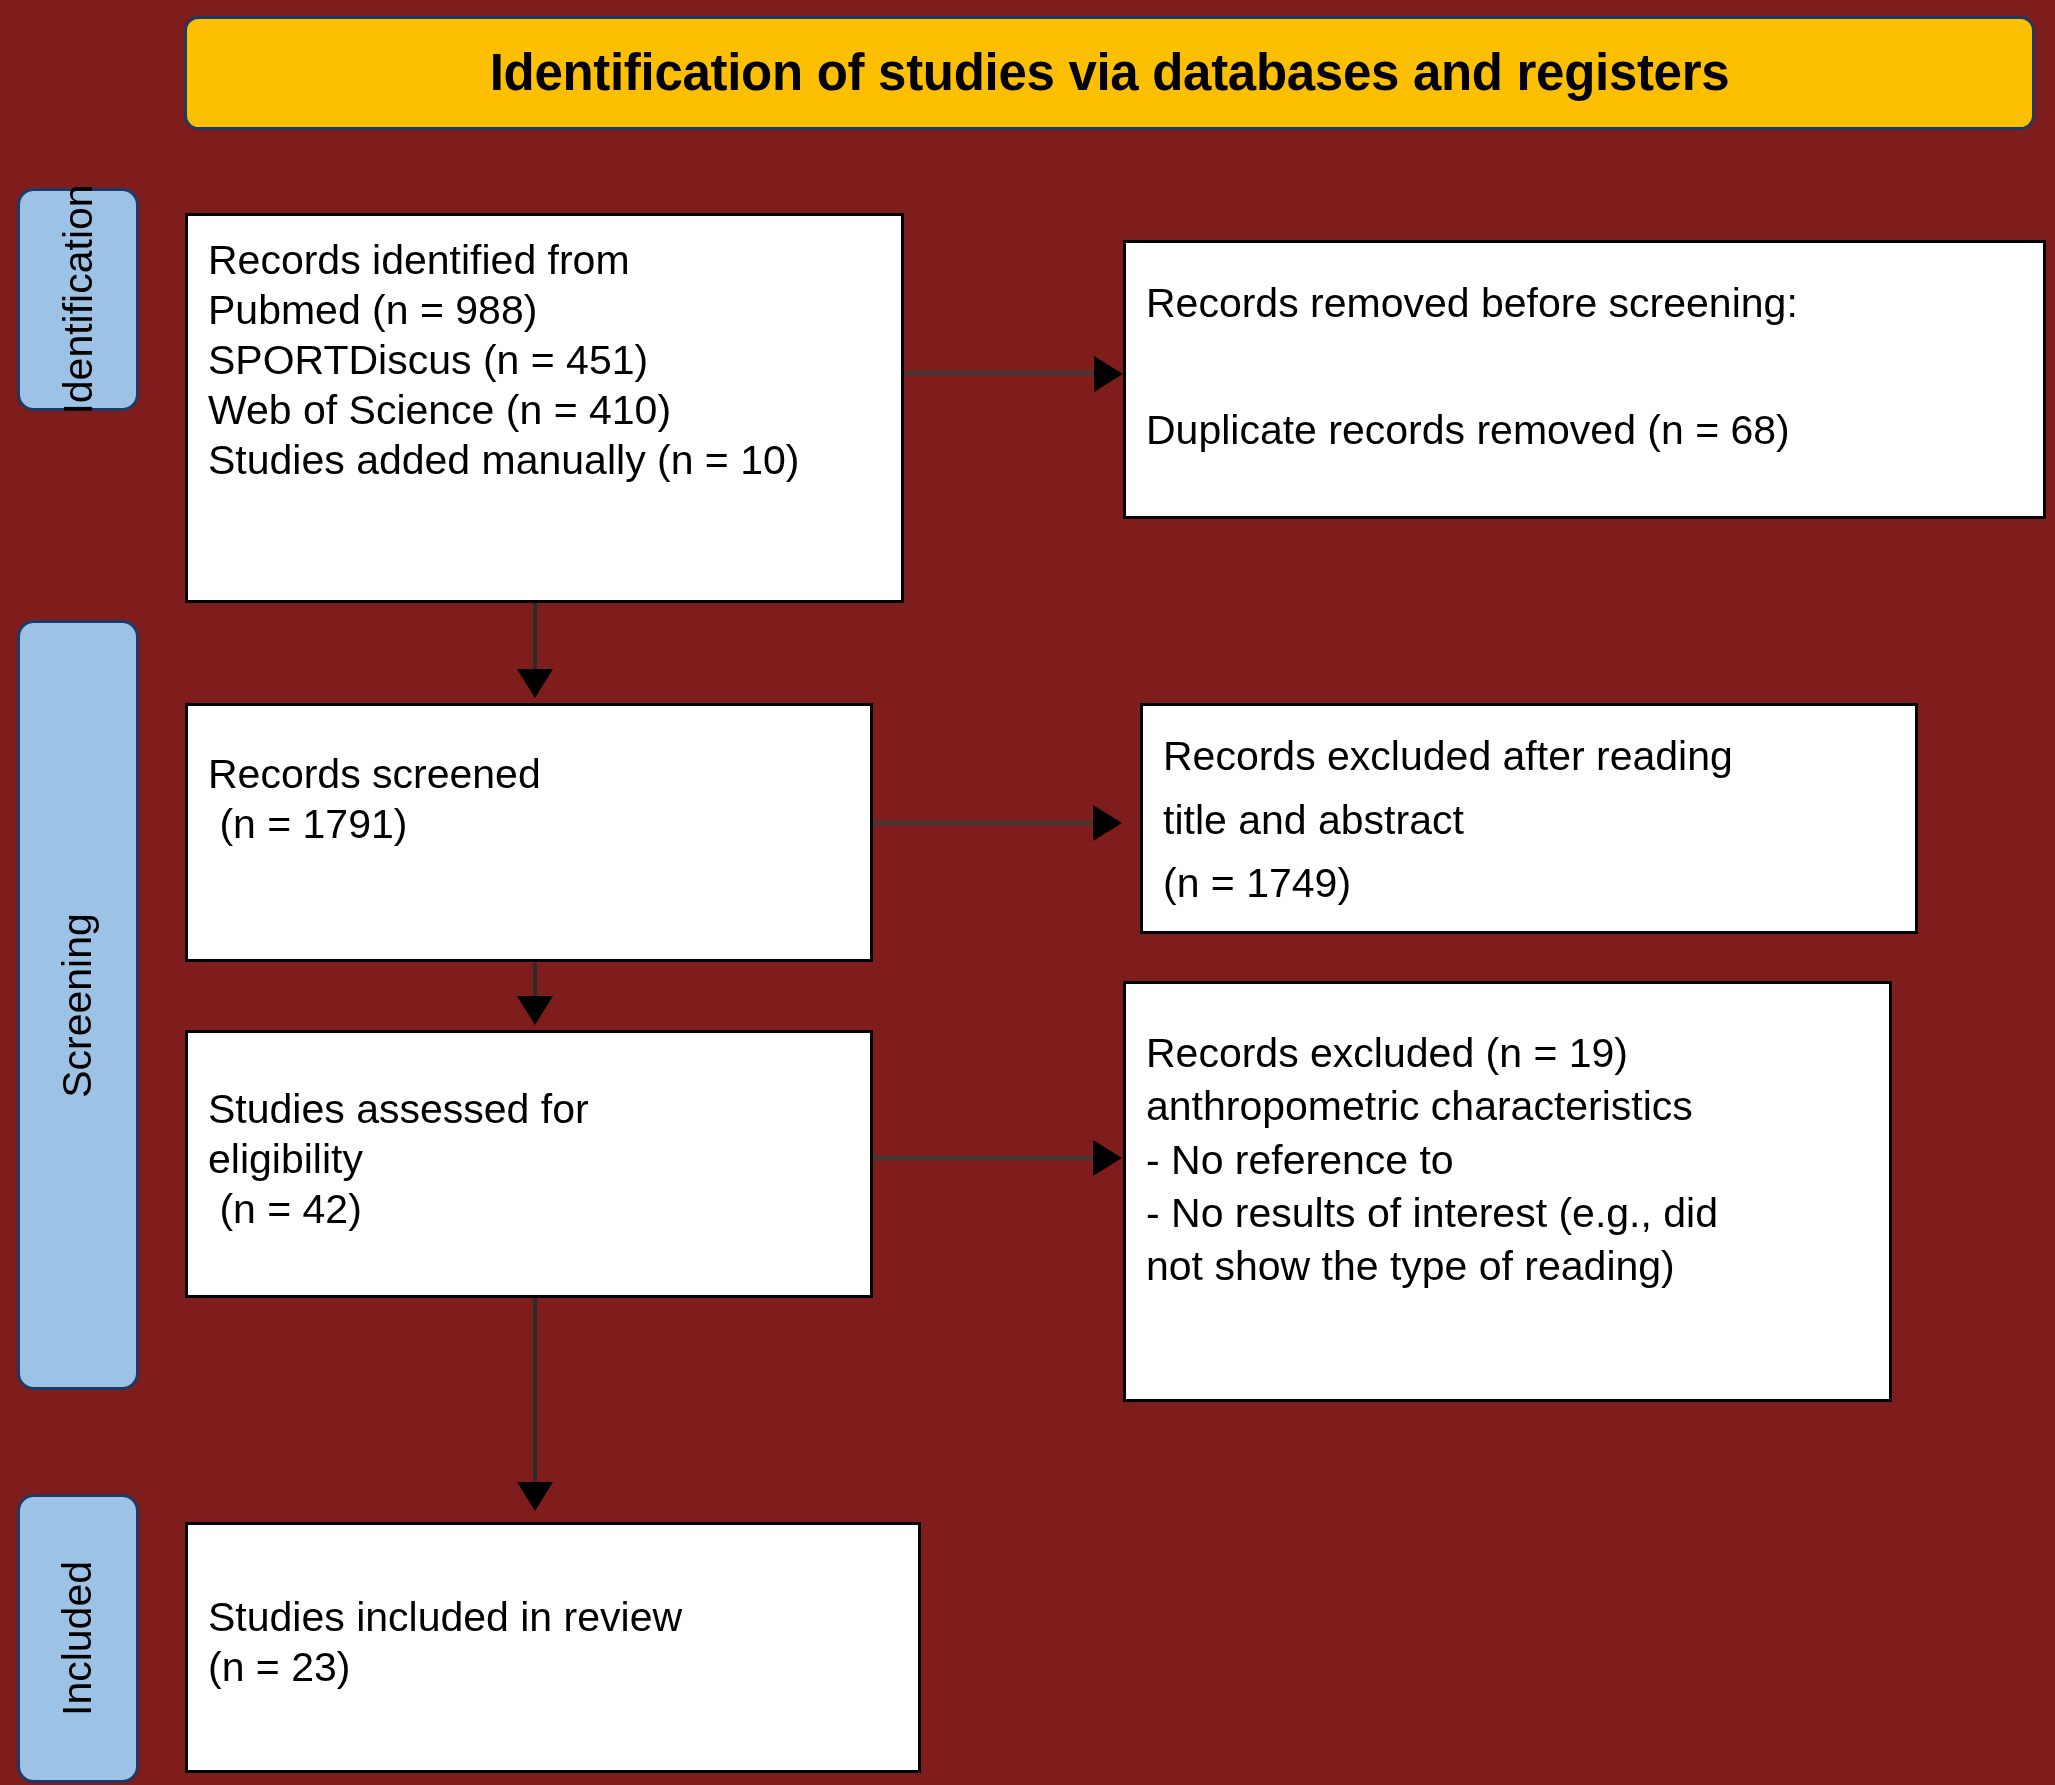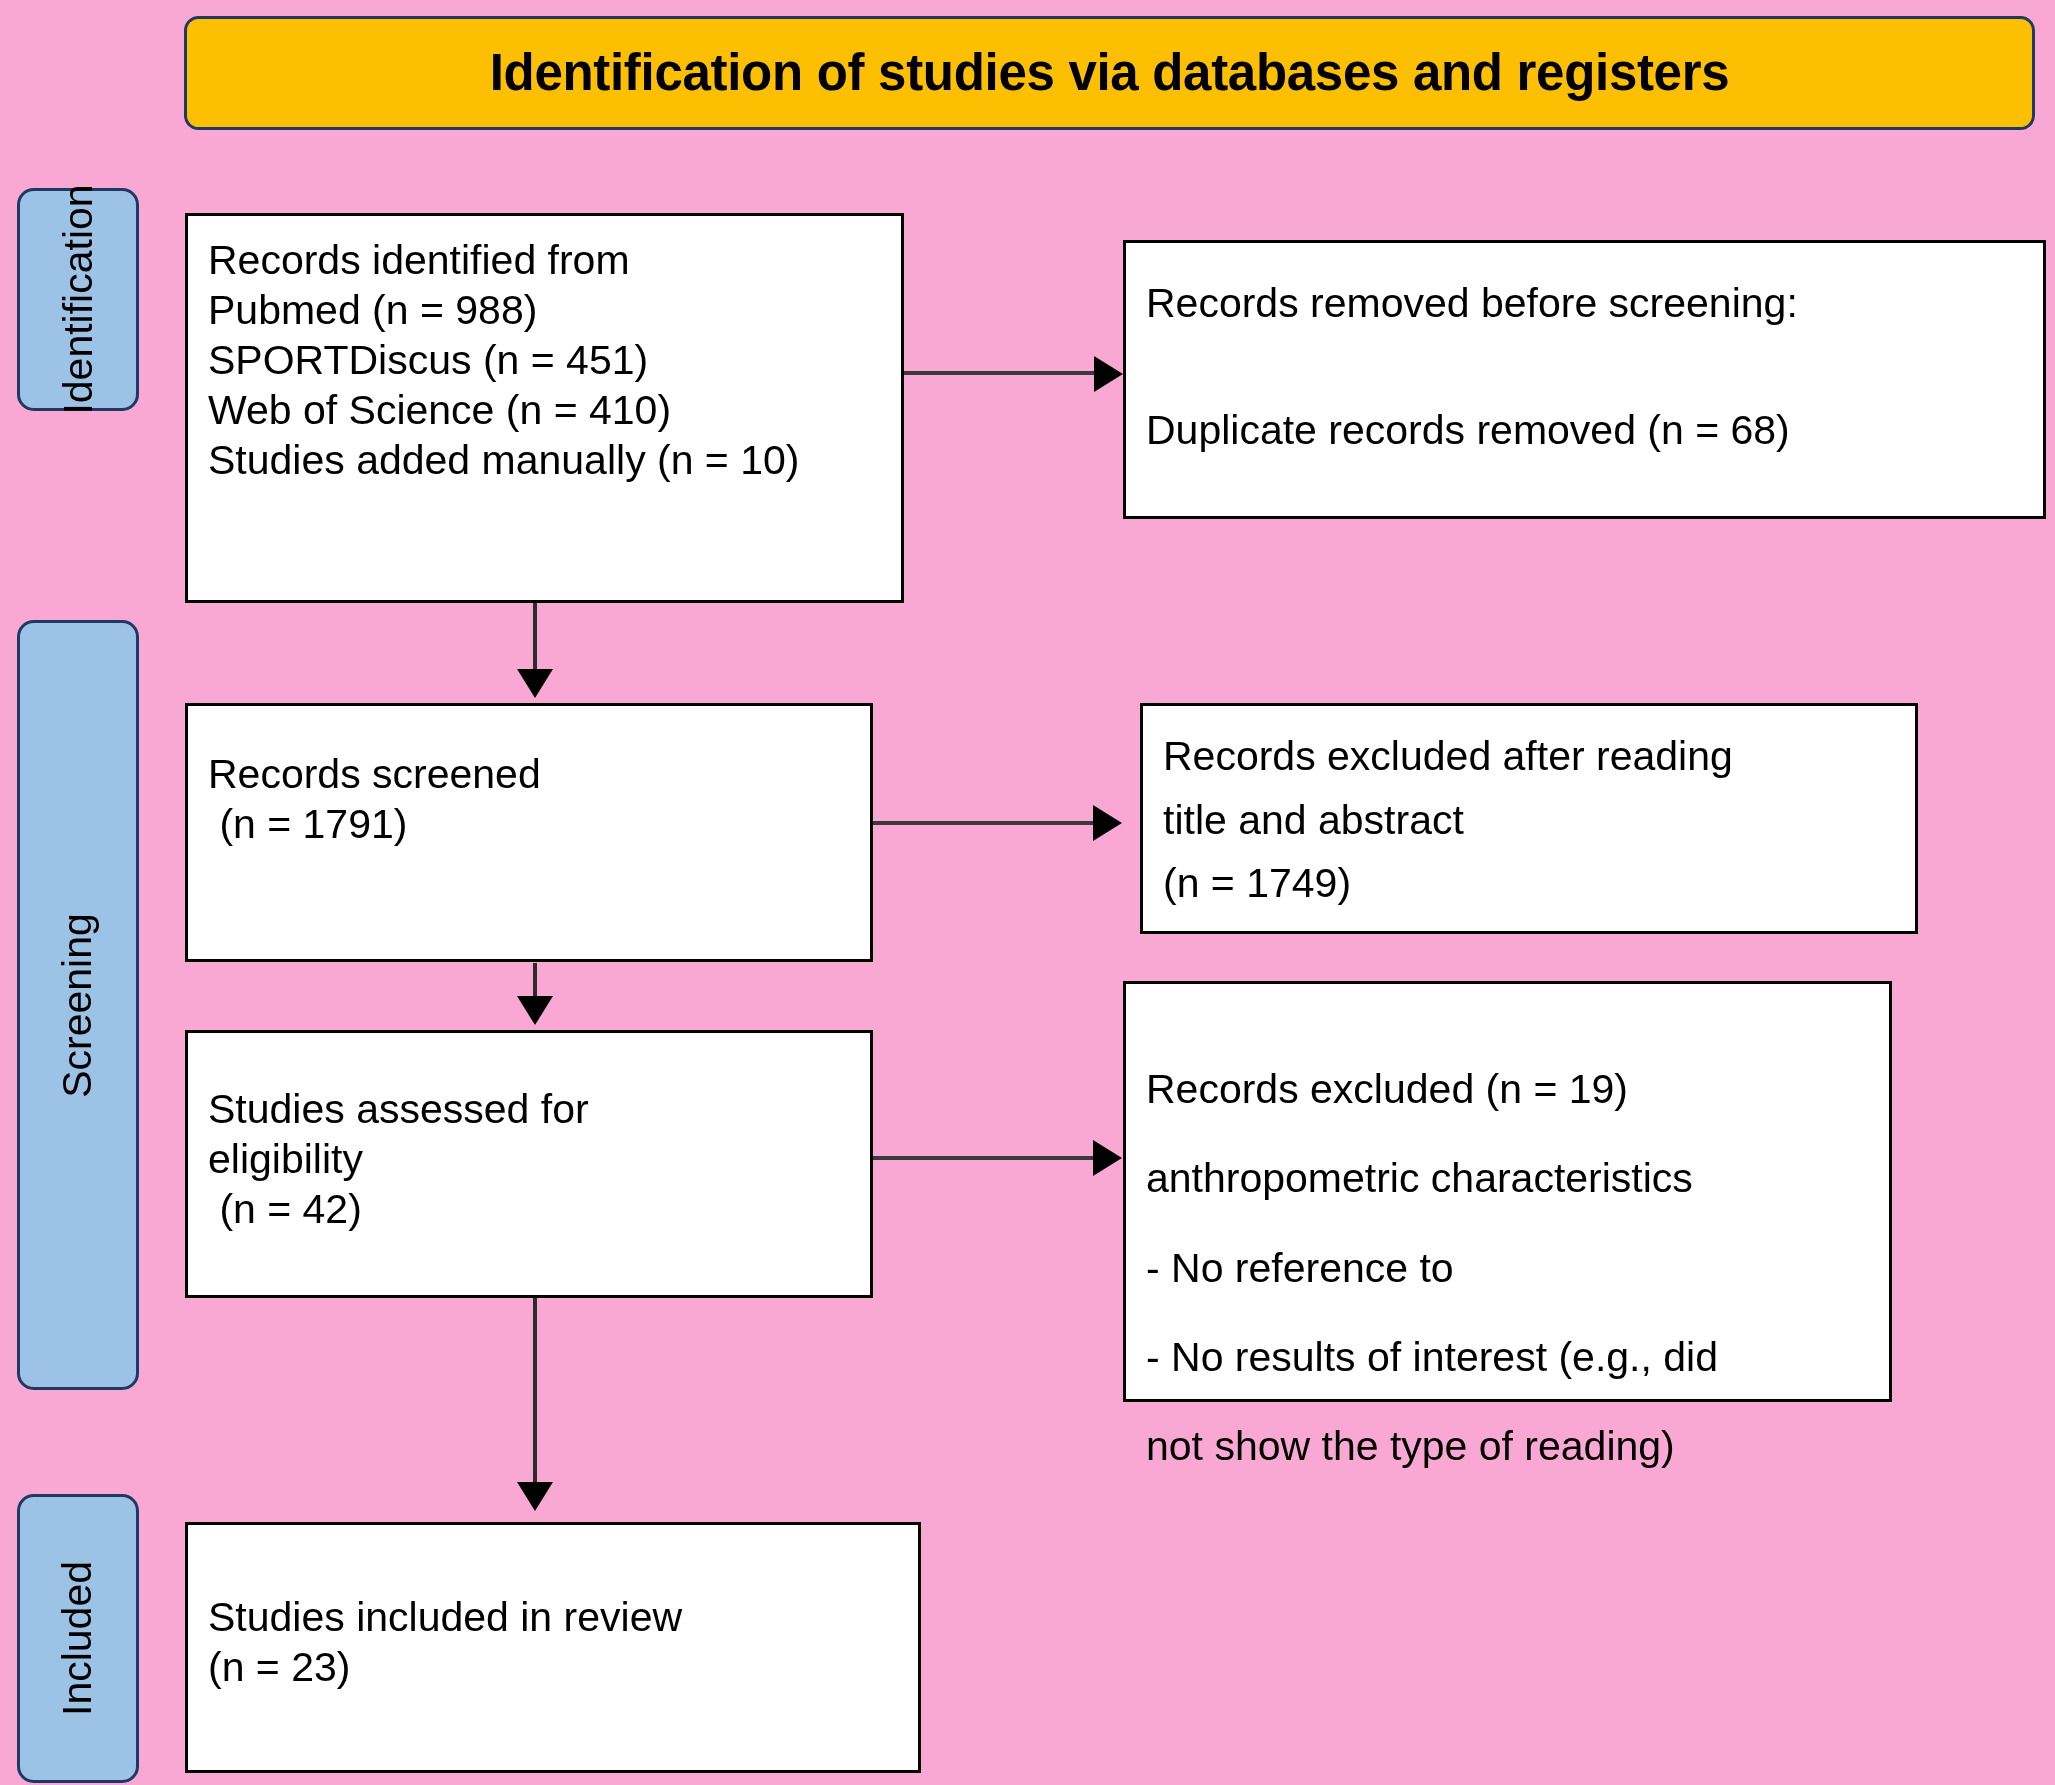--- a/index.html
+++ b/index.html
@@ -4,21 +4,21 @@
 <style>
   html, body {
     margin: 0;
     padding: 0;
     background: #ffffff;
   }
   #canvas {
     position: relative;
     width: 2056px;
     height: 1785px;
-    background: #f9a8d4;
+    background: #7f1d1d;
     font-family: "Liberation Sans", sans-serif;
     overflow: hidden;
   }
 
   
   .header-banner {
     position: absolute;
     left: 184px;
     top: 15.6px;
     width: 1851px;
@@ -88,21 +88,21 @@
   #box-excluded-full { left: 1123px; top: 981px; width: 769px; height: 421px; }
   #box-included      { left: 185px;  top: 1522px; width: 736px; height: 251px; }
 
   #box-removed .line,
   #box-excluded-ta .line { line-height: 1.55; }
   #box-removed { padding-top: 29px; }
   #box-screened { padding-top: 43px; }
   #box-eligibility { padding-top: 51px; }
   #box-included { padding-top: 67px; }
   #box-excluded-full { padding-top: 43px; }
-  #box-excluded-full .line { line-height: 1.30; margin-top: 36px; }
+  #box-excluded-full .line { line-height: 1.30; }
   .conn-line-h {
     position: absolute;
     height: 3.9px;
     background: #3a3a3a;
   }
   .conn-line-v {
     position: absolute;
     width: 3.9px;
     background: #2b2b2b;
   }

